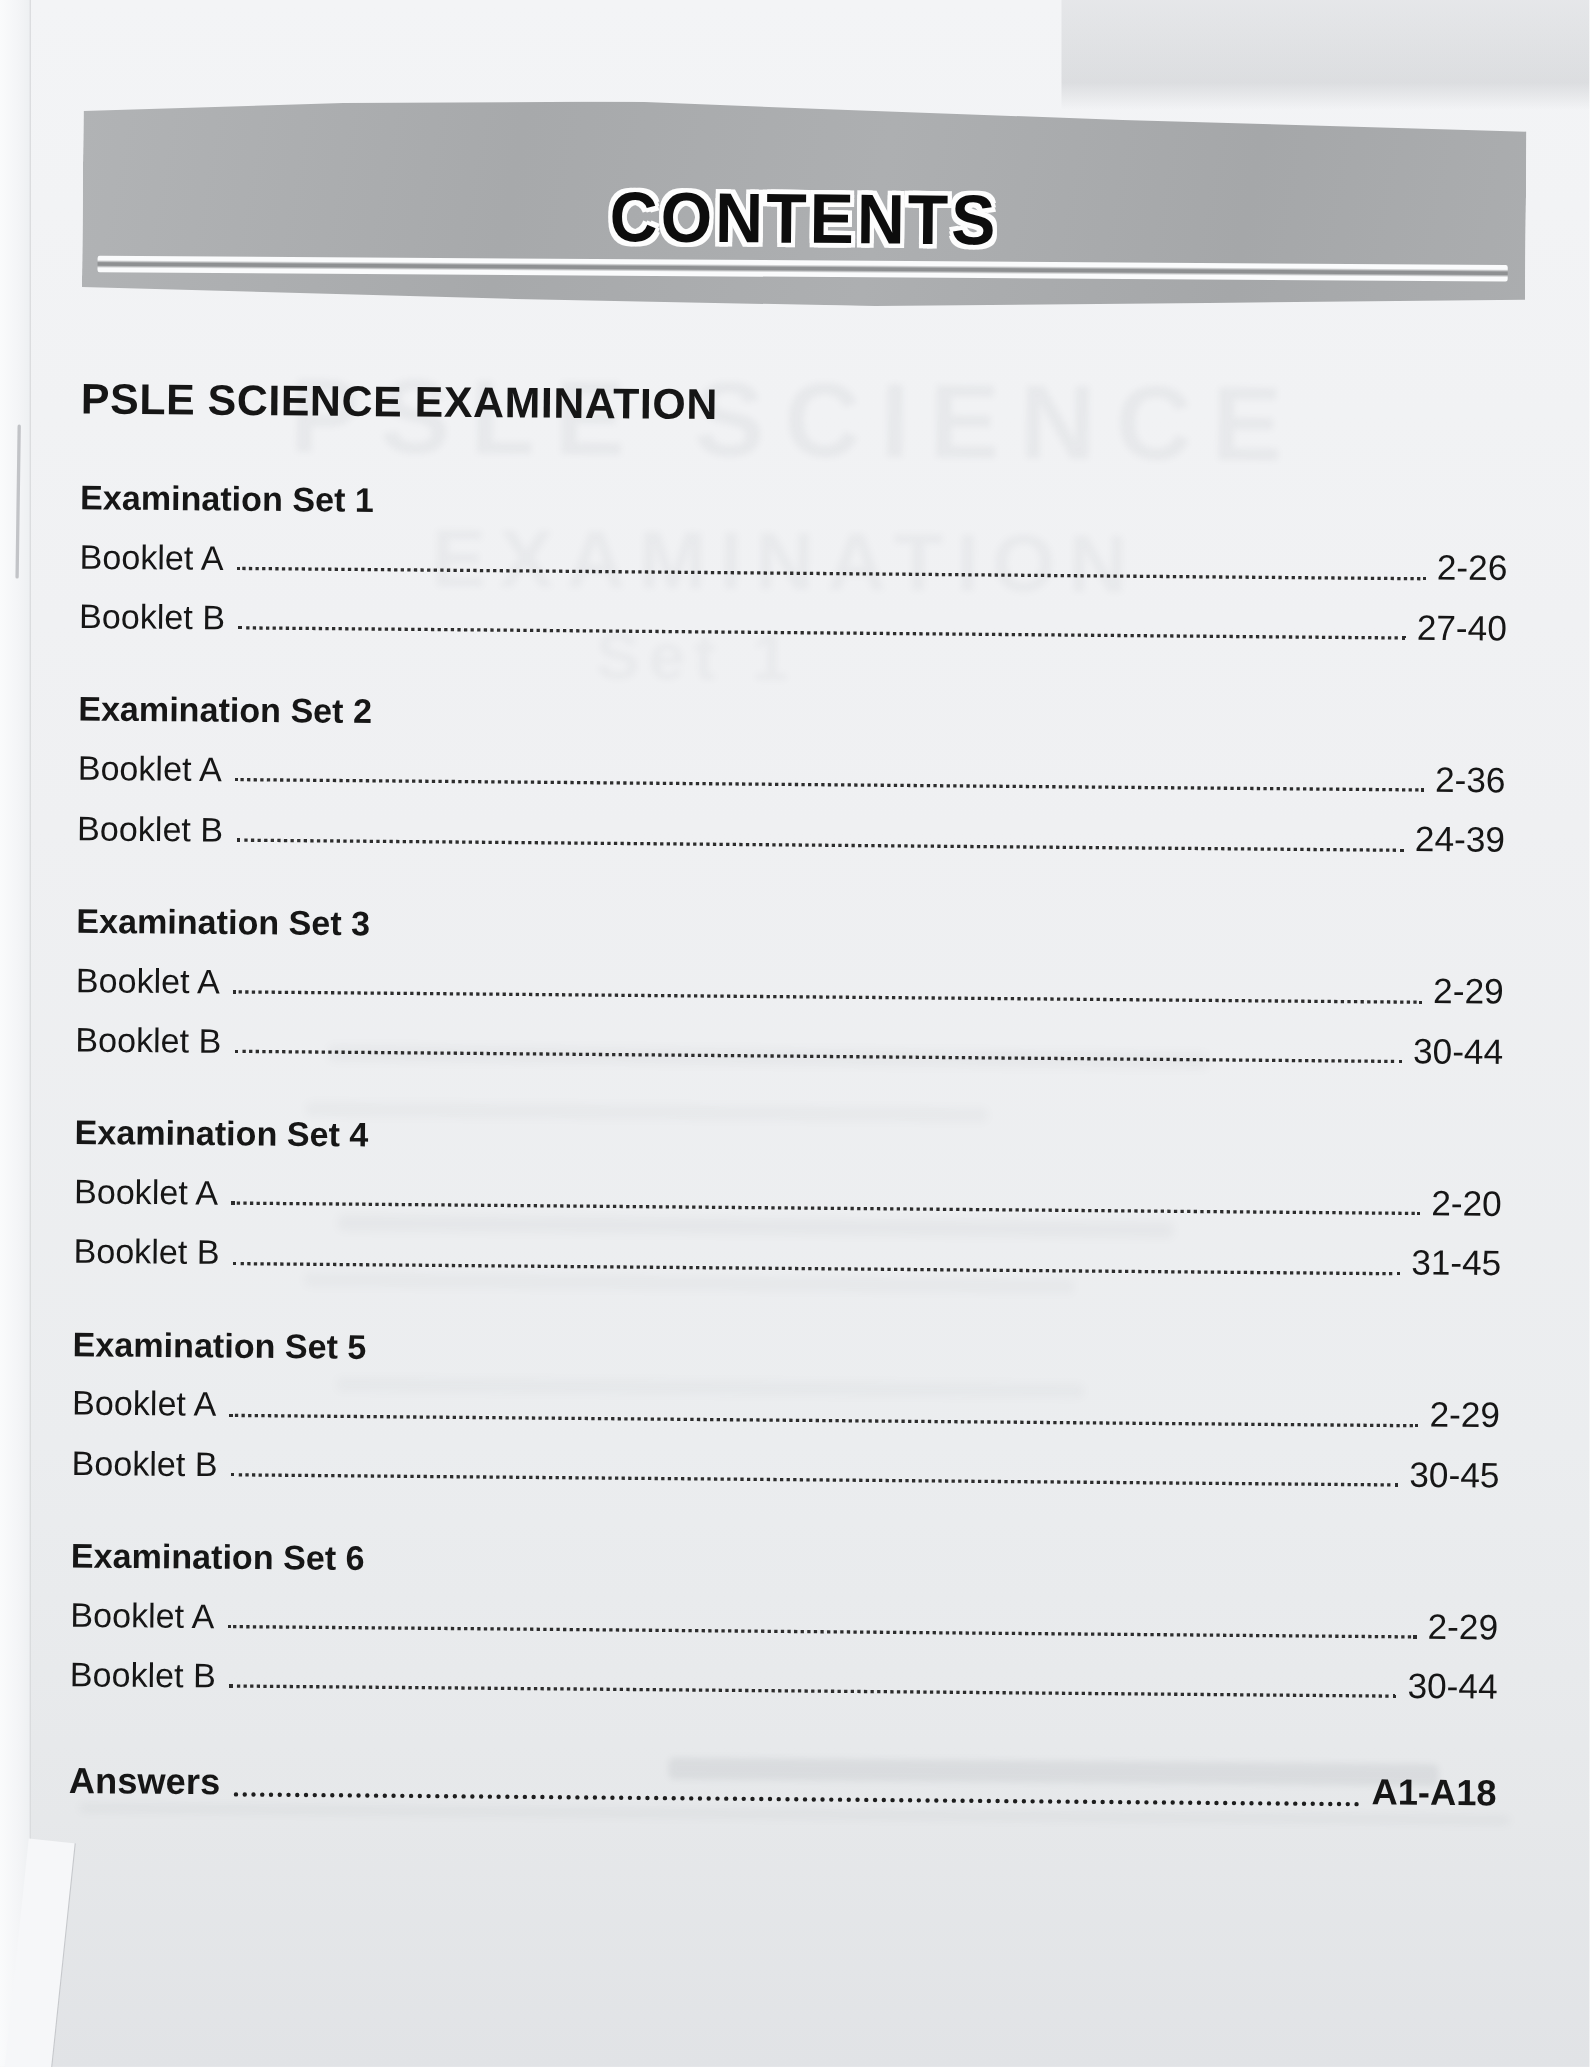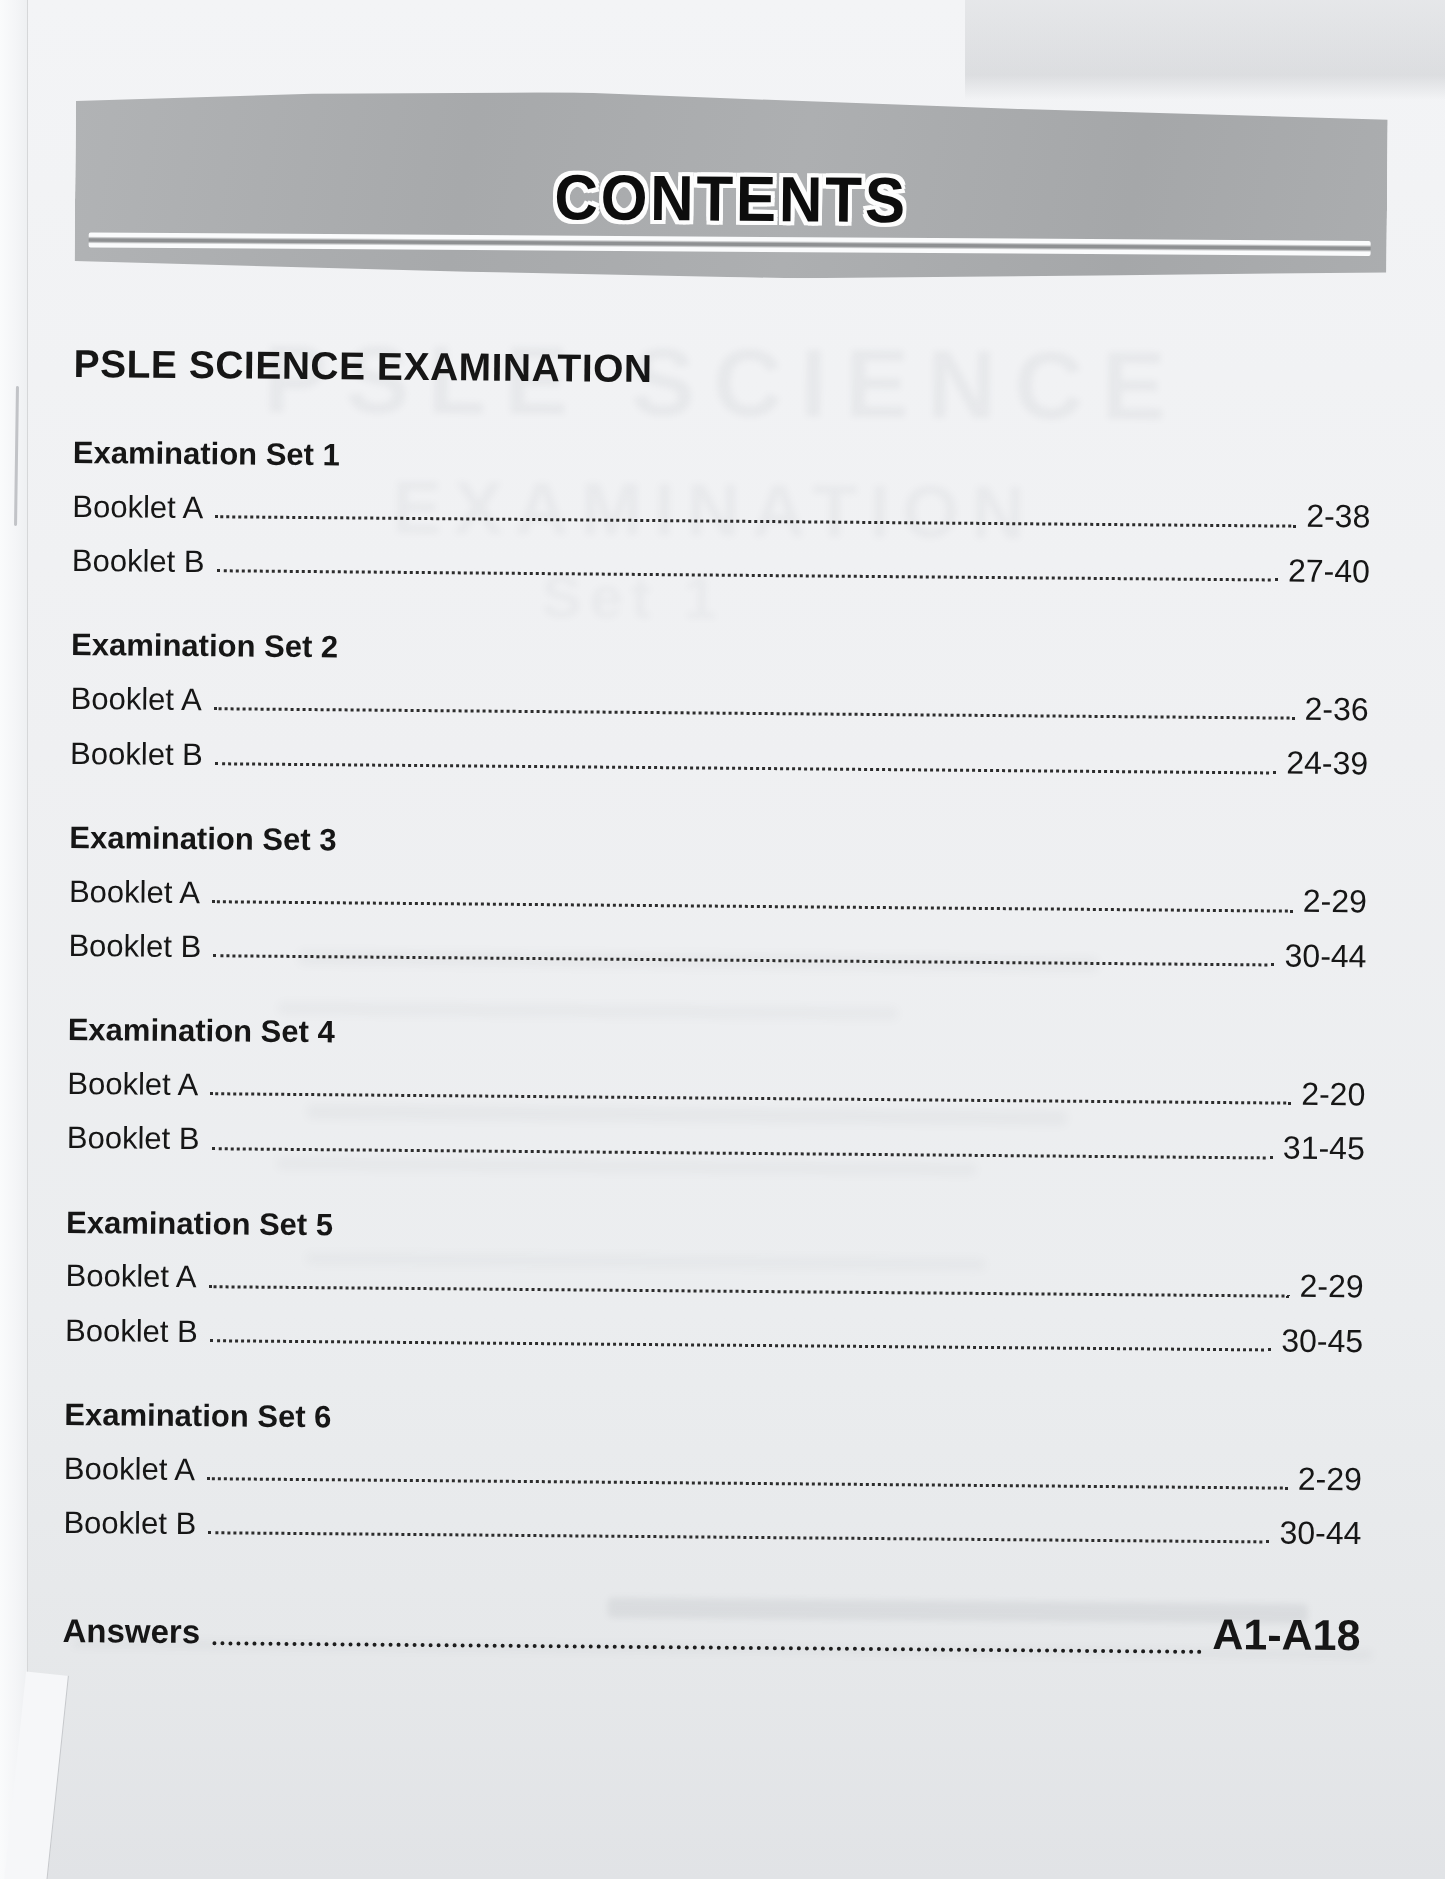--- a/index.html
+++ b/index.html
@@ -88,21 +88,21 @@
     margin-top: 70px; font-size: 39px; font-weight: bold; letter-spacing: 0.5px; line-height: 1.15;
   }
   .set-heading { margin-top: 48px; font-size: 31px; font-weight: bold; line-height: 1.15; }
   .toc-set:first-of-type .set-heading { margin-top: 16px; }
   .toc-row { display: flex; align-items: flex-end; margin-top: 16px; font-size: 31px; }
   .row-label { line-height: 1.2; white-space: nowrap; }
   .leader { flex: 1 1 auto; border-bottom: 3px dotted #2c2c2c; margin: 0 10px 8px 12px; }
   .row-pages { line-height: 1.2; font-size: 32px; white-space: nowrap; }
   .answers-row { margin-top: 58px; font-size: 33px; font-weight: bold; }
   .answers-row .leader { border-bottom: 4px dotted #1d1d1d; margin-bottom: 7px; }
-  .answers-row .row-pages { font-size: 43px; font-weight: bold; }
+  .answers-row .row-pages { font-size: 33px; font-weight: bold; }
 </style>
 </head>
 <body>
 
 <div class="page">
   <div class="left-edge"></div>
   <div class="left-tick"></div>
   <div class="corner-curl"></div>
   <div class="top-right-shade"></div>
 
@@ -127,21 +127,21 @@
     </div>
 
     <div class="toc">
       <div class="section-title">PSLE SCIENCE EXAMINATION</div>
 
       <div class="toc-set">
         <div class="set-heading">Examination Set 1</div>
         <div class="toc-row">
           <span class="row-label">Booklet A</span>
           <span class="leader"></span>
-          <span class="row-pages">2-38</span>
+          <span class="row-pages">2-26</span>
         </div>
         <div class="toc-row">
           <span class="row-label">Booklet B</span>
           <span class="leader"></span>
           <span class="row-pages">27-40</span>
         </div>
       </div>
 
       <div class="toc-set">
         <div class="set-heading">Examination Set 2</div>

